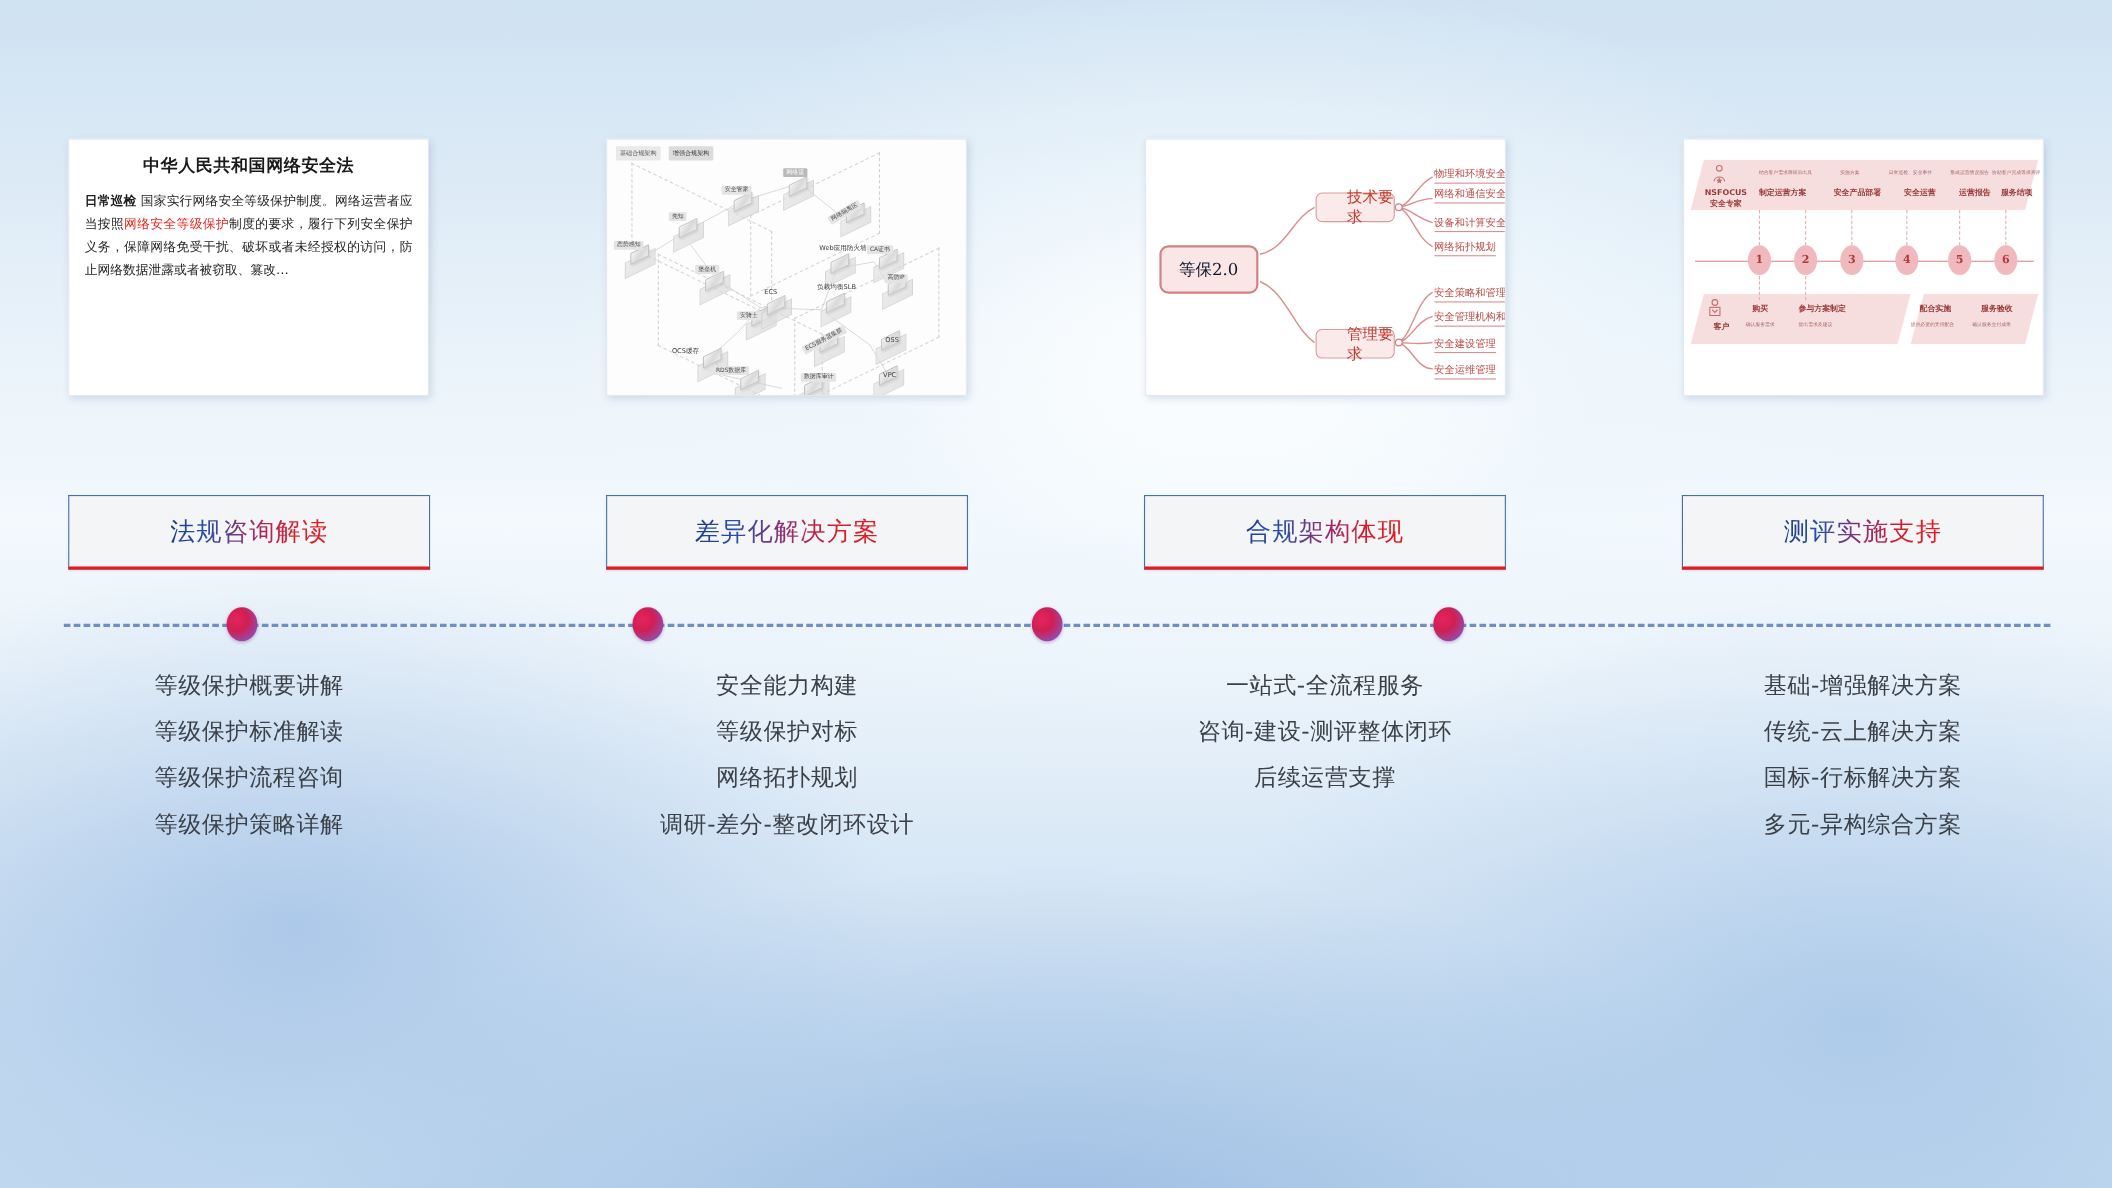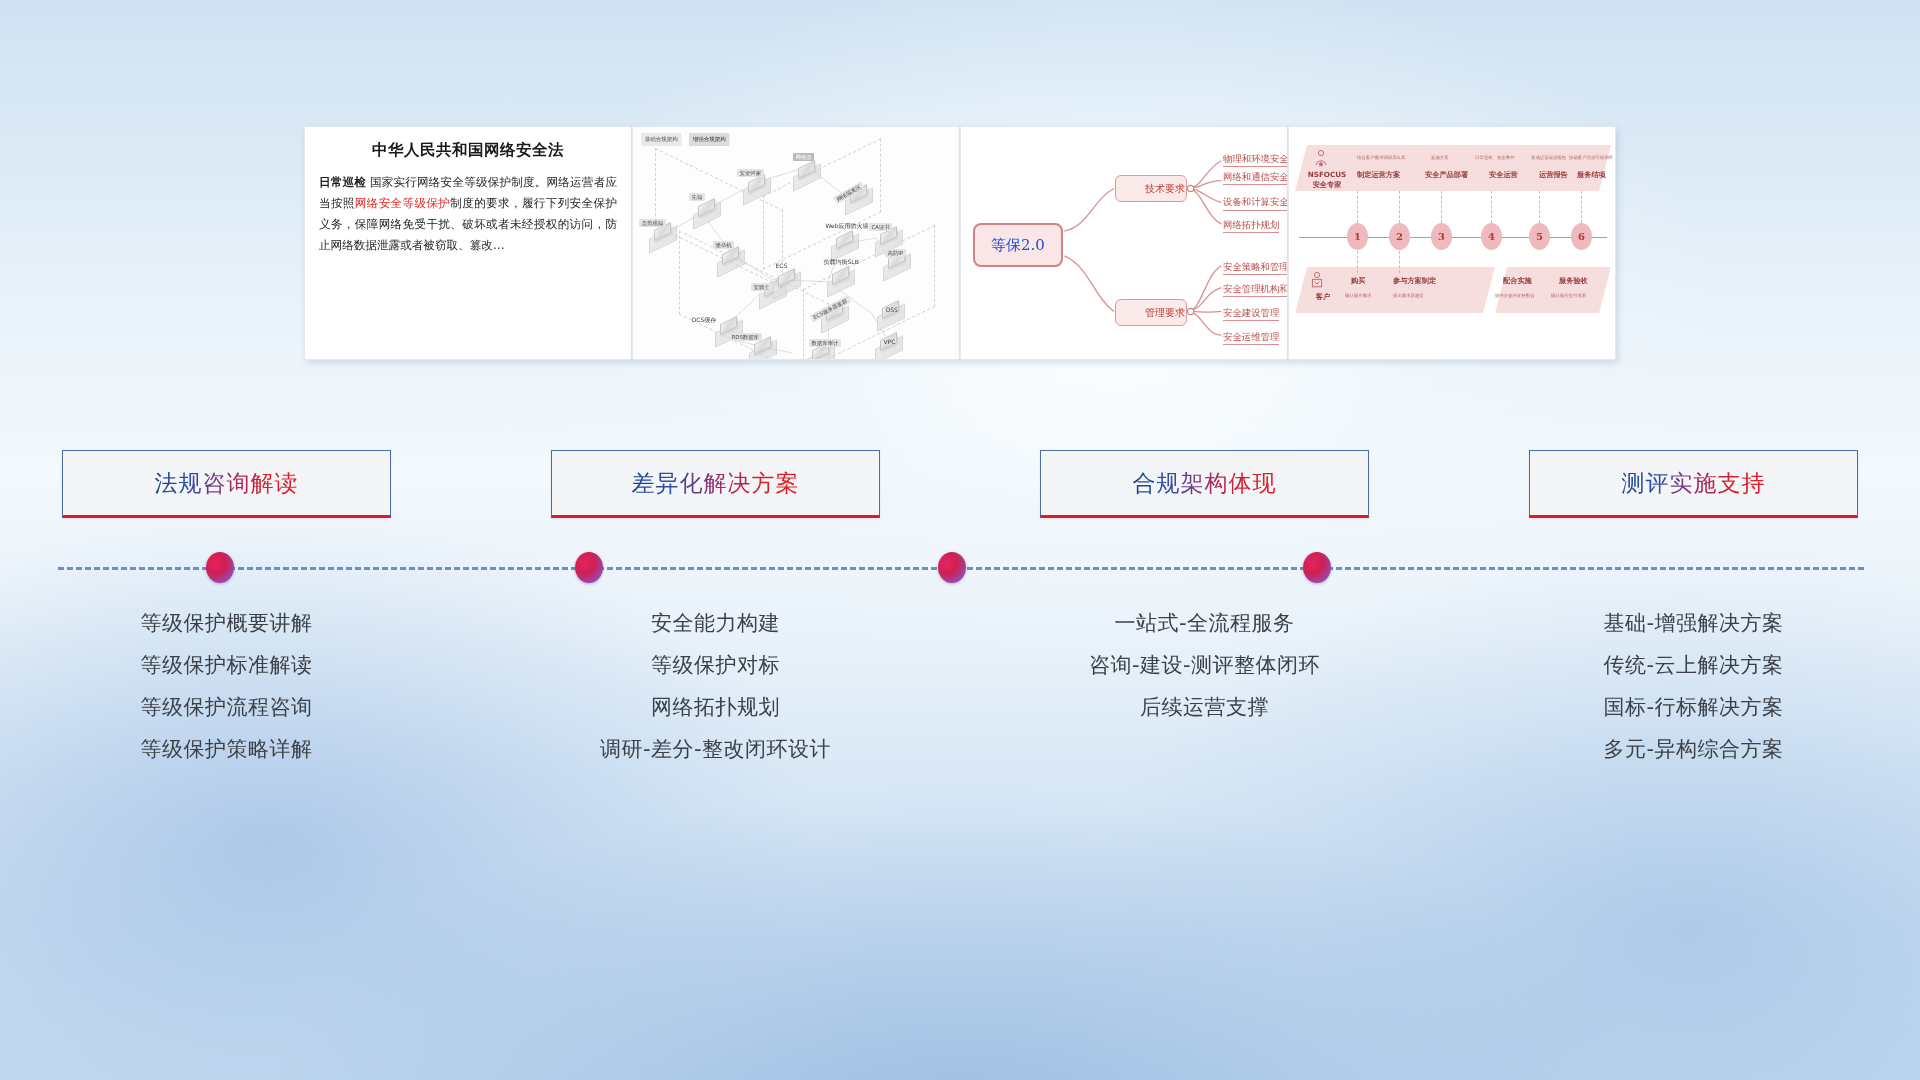--- a/index.html
+++ b/index.html
@@ -24,21 +24,21 @@
   }
 
   
   .cards {
     position: absolute;
     top: 126px;
     left: 62px;
     width: 1796px;
     height: 234px;
     display: flex;
-    justify-content: center;
+    justify-content: space-between;
   }
   .card {
     position: relative;
     width: 328px;
     height: 234px;
     background: #ffffff;
     border: 1px solid #e3e8ee;
     box-shadow: 2px 3px 7px rgba(70,100,140,0.20);
     overflow: hidden;
   }
@@ -110,31 +110,31 @@
 
   
   .mind-card { background: #fff; }
   .mind-root {
     position: absolute; left: 12px; top: 96px;
     width: 90px; height: 44px;
     background: #fae6e6;
     border: 2.2px solid #d08383;
     border-radius: 8px;
     display: flex; align-items: center; justify-content: center;
-    font-size: 15px; color: #1d4ed8;
+    font-size: 15px; color: #0f172a;
     font-family: "DejaVu Serif", "Liberation Serif", serif;
   }
   .mind-mid {
     position: absolute;
     width: 72px; height: 27px;
     background: #fbeaea;
     border: 1.6px solid #d99b9b;
     border-radius: 6px;
     display: flex; align-items: center; justify-content: center;
-    font-size: 10px; color: #c0392b;
+    font-size: 14px; color: #c0392b;
     font-family: "DejaVu Serif", "Liberation Serif", serif;
     padding-left: 28px;
   }
   .mind-leaf {
     position: absolute;
     font-size: 9.4px;
     color: #b84a45;
     font-family: "DejaVu Serif", "Liberation Serif", serif;
     white-space: nowrap;
     border-bottom: 1.4px solid #d98f8f;

